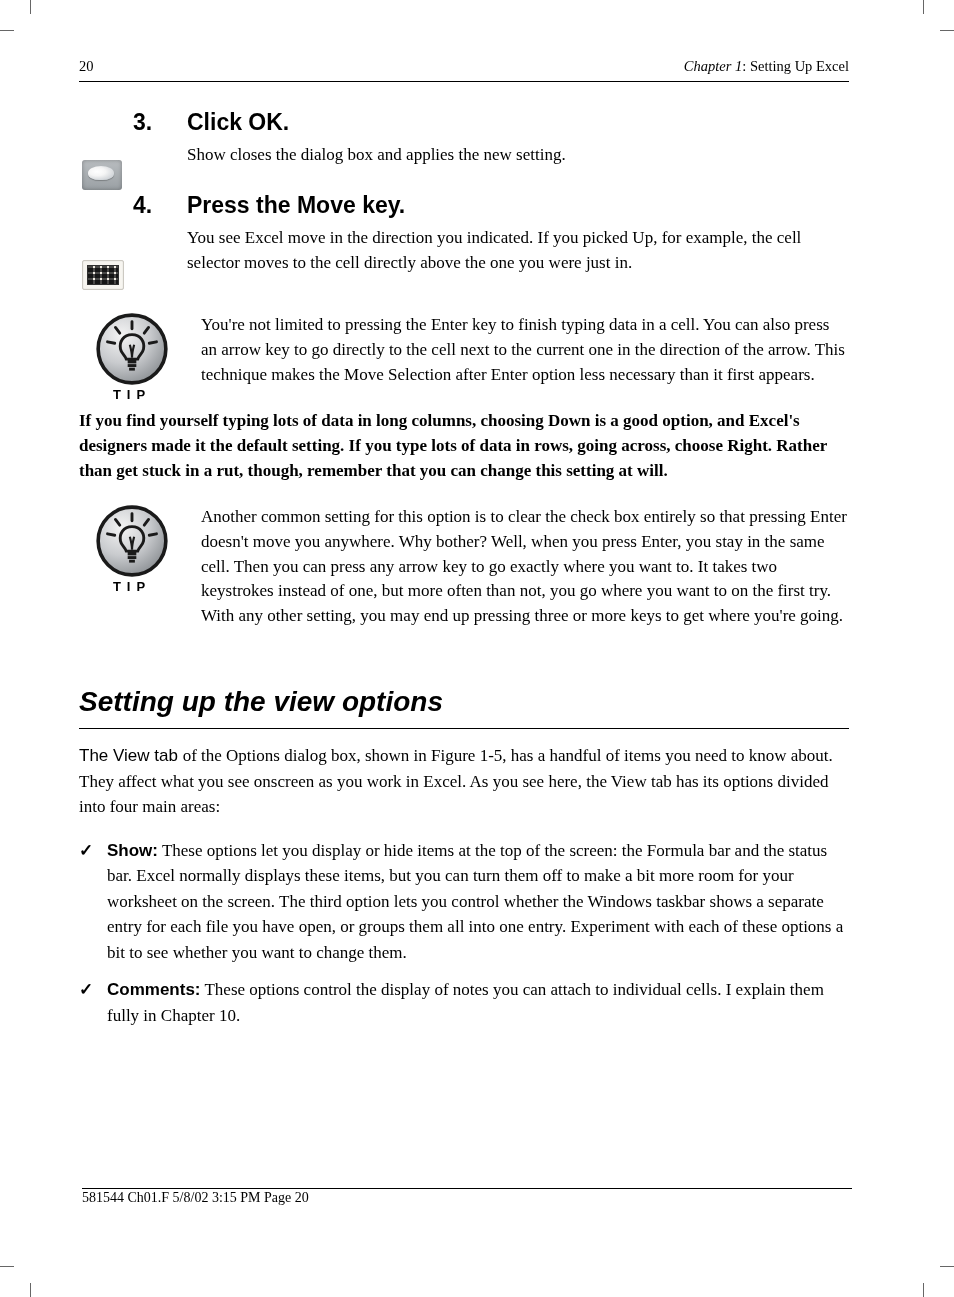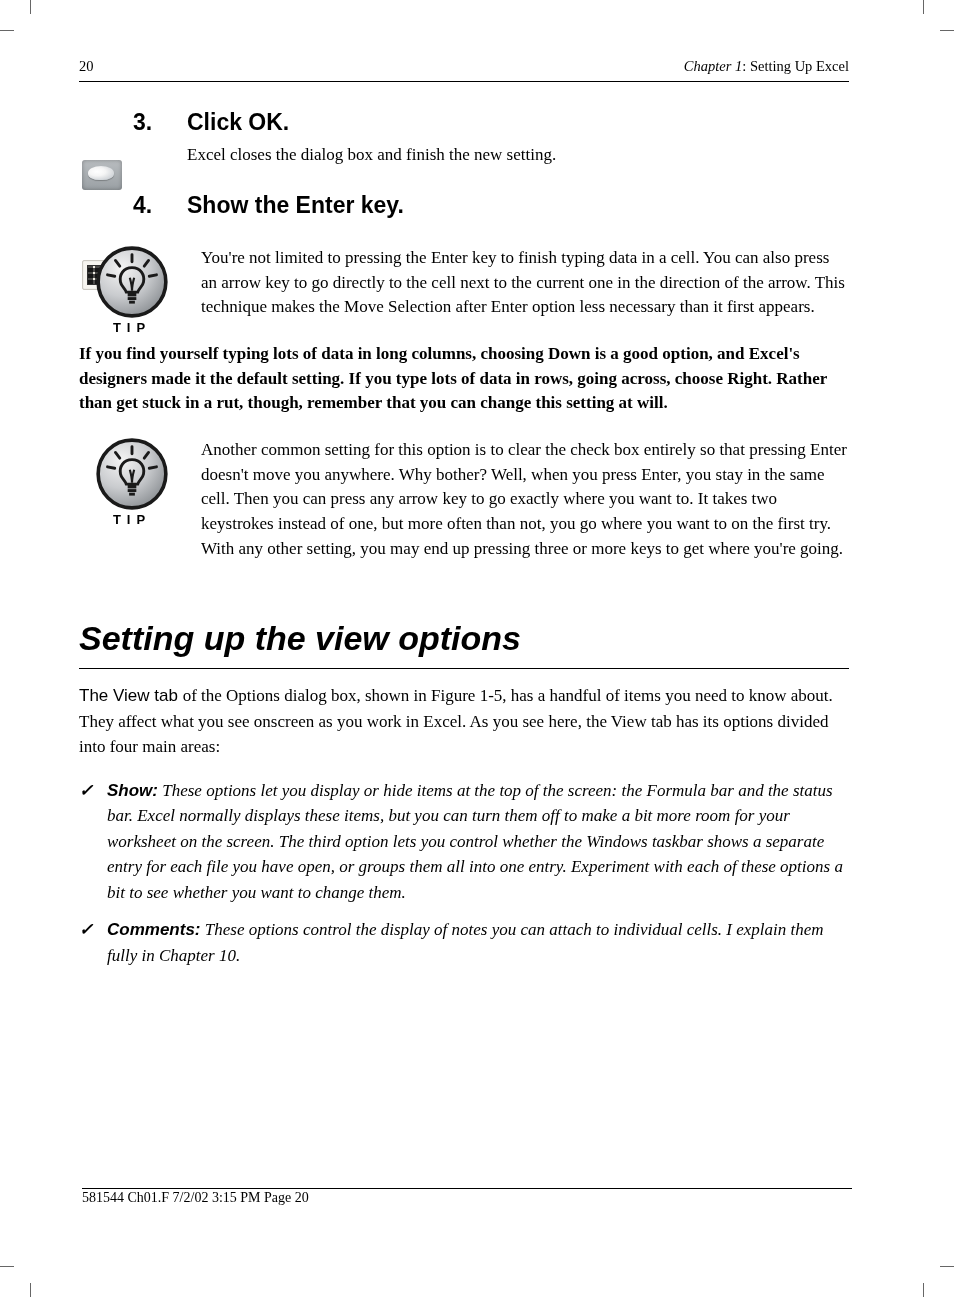--- a/index.html
+++ b/index.html
@@ -139,21 +139,21 @@
   }
 
   .para {
     font-size: 17px;
     line-height: 1.45;
     margin: 0 0 22px 0;
   }
 
   h2.section {
     font-family: Arial, Helvetica, sans-serif;
-    font-size: 34px;
+    font-size: 28px;
     font-style: italic;
     font-weight: bold;
     margin: 40px 0 10px 0;
   }
   .sub-hr {
     border: none;
     border-top: 1.2px solid #000;
     margin: 0 0 14px 0;
   }
   .sec-run {
@@ -161,21 +161,20 @@
     line-height: 1.5;
     margin: 0 0 18px 0;
   }
   .sec-run .lead {
     font-family: Arial, Helvetica, sans-serif;
     font-weight: normal;
   }
   .bullets {
     margin: 0 0 8px 28px;
     padding: 0;
-    font-style: italic;
   }
   .bullets li {
     list-style: none;
     position: relative;
     font-size: 17px;
     line-height: 1.5;
     margin: 0 0 12px 0;
     padding-left: 0;
   }
   .bullets li:before {
@@ -229,28 +228,29 @@
       <span class="chap">Chapter 1</span>:
       <span>Setting Up Excel</span>
     </span>
   </div>
   <hr class="hr">
 
   <div class="step" style="margin-left:54px;">
     <div class="num">3.</div>
     <div class="body">
       <div class="title">Click OK.</div>
-      <p>Excel closes the dialog box and finish the new setting.</p>
+      <p>Show closes the dialog box and applies the new setting.</p>
     </div>
   </div>
 
   <div class="step" style="margin-left:54px;">
     <div class="num">4.</div>
     <div class="body">
-      <div class="title">Show the Enter key.</div>
+      <div class="title">Press the Move key.</div>
+      <p>You see Excel move in the direction you indicated. If you picked Up, for example, the cell selector moves to the cell directly above the one you were just in.</p>
     </div>
   </div>
 
   <div class="tip-block">
     <div class="iconcol">
       <div>
         <div class="bulb">
           <svg viewBox="0 0 100 100">
             <defs>
               <radialGradient id="g1" cx="35%" cy="30%" r="75%">
@@ -331,13 +331,13 @@
       <b>Show:</b><span> These options let you display or hide items at the top of the screen: the Formula bar and the status bar. Excel normally displays these items, but you can turn them off to make a bit more room for your worksheet on the screen. The third option lets you control whether the Windows taskbar shows a separate entry for each file you have open, or groups them all into one entry. Experiment with each of these options a bit to see whether you want to change them.</span>
     </li>
     <li>
       <b>Comments:</b><span> These options control the display of notes you can attach to individual cells. I explain them fully in Chapter 10.</span>
     </li>
   </ul>
 
 </div>
 
 <hr class="footer-hr">
-<div class="footer-text">581544 Ch01.F  7/2/02  3:15 PM  Page 20</div>
+<div class="footer-text">581544 Ch01.F  5/8/02  3:15 PM  Page 20</div>
 
 </body></html>

